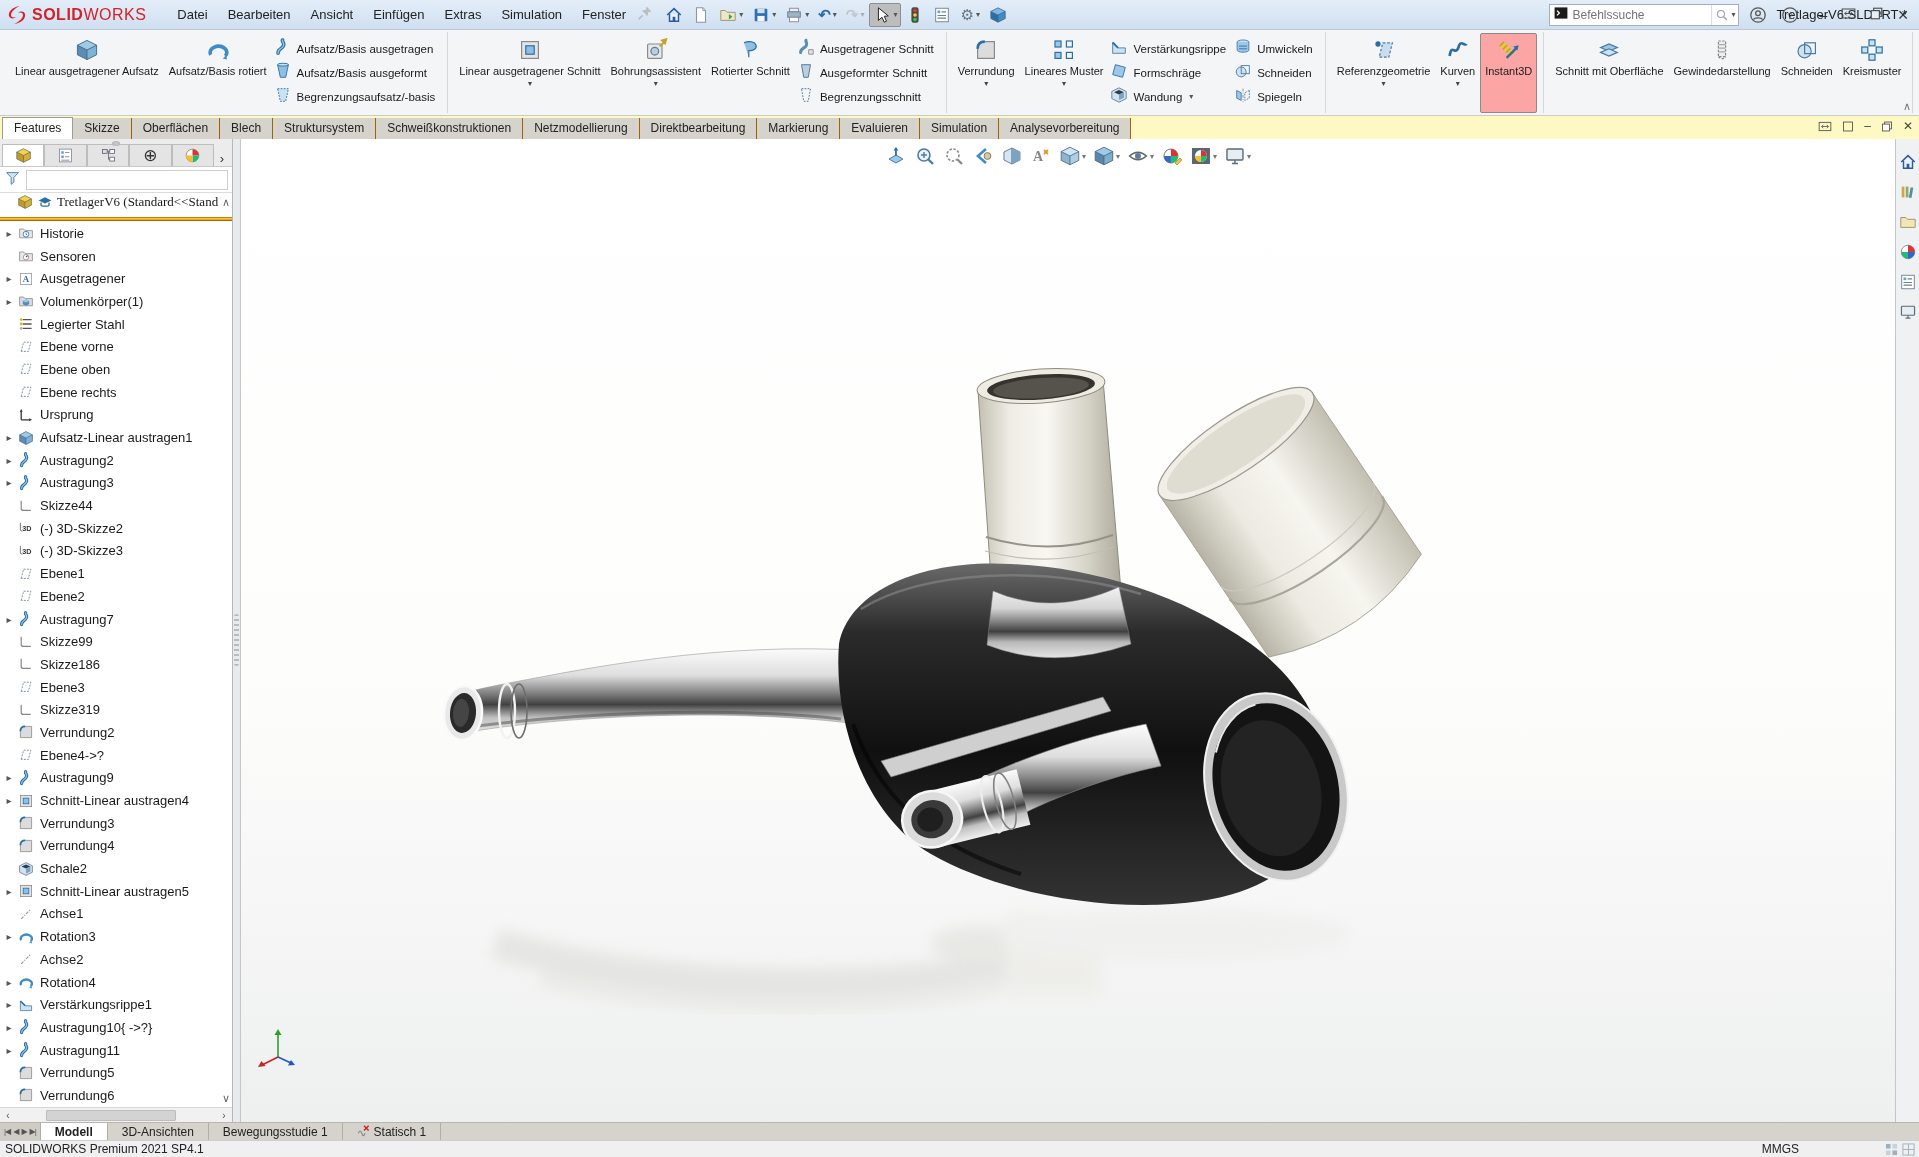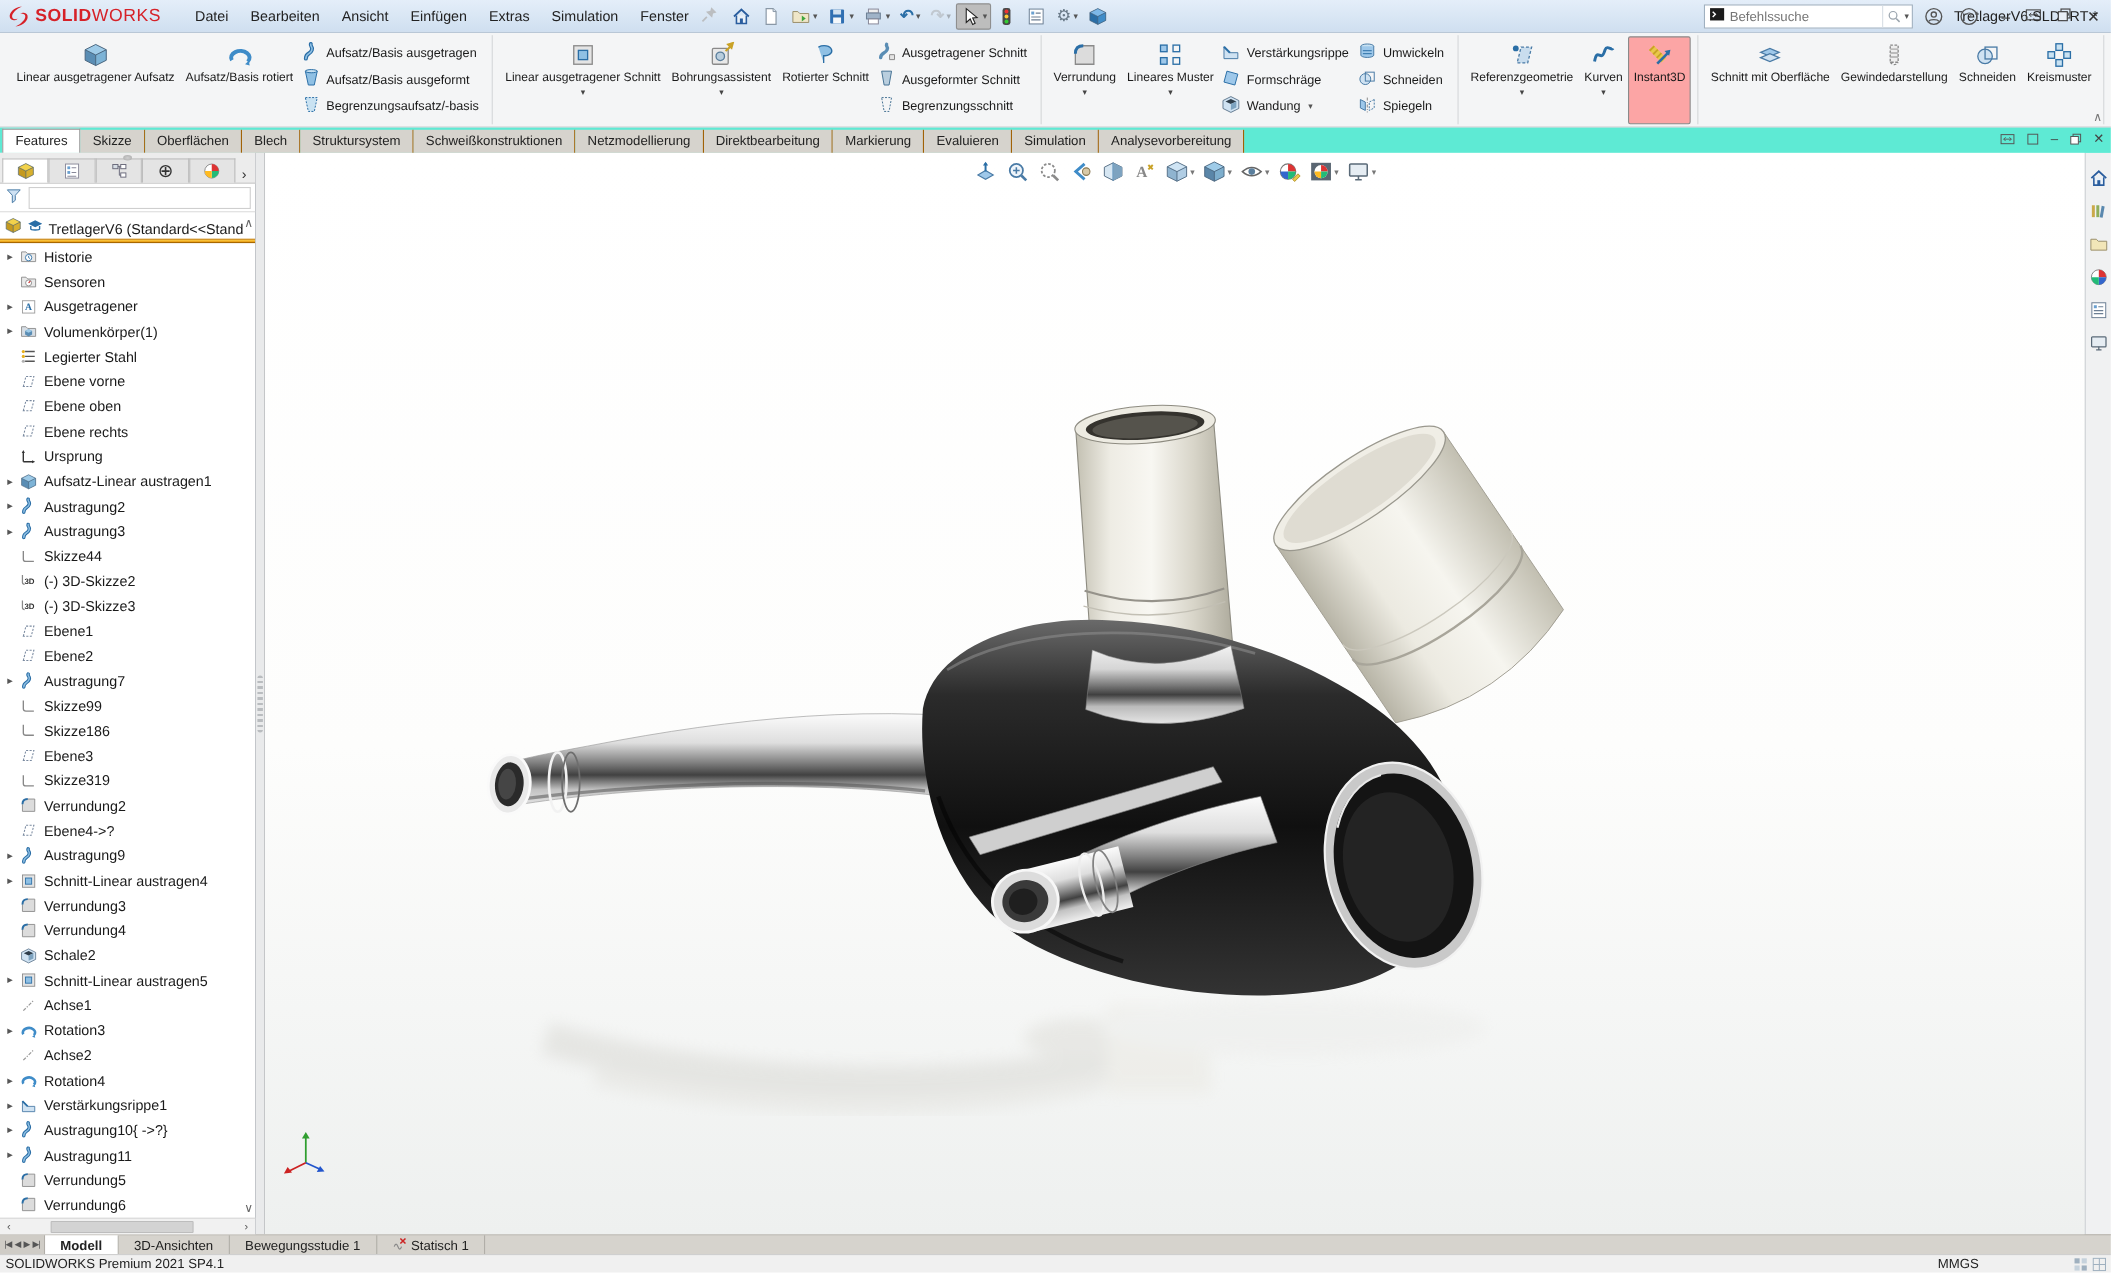--- a/index.html
+++ b/index.html
@@ -45,42 +45,42 @@
   .ricon svg { width:24px; height:24px; }
   .rlabel { font-size:11px; line-height:1.18; margin-top:2px; color:#1b1b1b; }
   .rdd { font-size:8px; color:#444; margin-top:1px; }
   .rstack { display:flex; flex-direction:column; justify-content:flex-start; gap:1px; padding-top:4px; }
   .rsmall { display:flex; align-items:center; gap:5px; height:23px; padding:0 6px 0 2px; border-radius:2px; }
   .rsmall svg { width:18px; height:18px; }
   .rsmall .slabel { font-size:11.5px; white-space:nowrap; }
   .ribbon-collapse { position:absolute; right:8px; bottom:2px; color:#777; font-size:11px; }
 
   
-  .cmdtabs { height:23px; flex:0 0 23px; background:#5eead4; display:flex; align-items:flex-end; padding-left:2px; position:relative; }
+  .cmdtabs { height:23px; flex:0 0 23px; background:#fef9c3; display:flex; align-items:flex-end; padding-left:2px; position:relative; }
   .ctab { font-size:12px; padding:3px 11px 4px; border-right:1px solid #a16207; color:#222; background:#d6d3cd; }
   .ctab.active { background:#fff; border:1px solid #9b9b9b; border-bottom:none; font-weight:normal; }
   .ctabs-right { position:absolute; right:6px; top:3px; display:flex; gap:10px; align-items:center; color:#444; font-size:12px; }
   .ctabs-right svg { display:block; }
 
   
   .main { flex:1; display:flex; min-height:0; background:#fff; }
 
   
   .fm-panel { width:233px; flex:0 0 233px; display:flex; flex-direction:column; border-right:1px solid #b5b9bd; position:relative; background:#fff; }
   .fm-knob { position:absolute; top:2px; left:50%; width:8px; height:5px; border-radius:50%;
     background:radial-gradient(#cfcfcf,#a8a8a8); transform:translateX(-50%); }
   .fm-tabs { height:28px; flex:0 0 28px; display:flex; align-items:flex-end; background:#ececec; border-bottom:1px solid #c9c9c9; padding:8px 2px 0; }
   .fm-tab { flex:1; height:22px; display:flex; align-items:center; justify-content:center; background:#e4e4e4;
     border:1px solid #bdbdbd; border-bottom:none; }
   .fm-tab.active { background:#fff; }
   .fm-overflow { width:16px; text-align:center; color:#333; font-size:13px; }
   .fm-filter { height:26px; flex:0 0 26px; border-bottom:1px solid #ddd; display:flex; align-items:center; padding:2px 4px; gap:4px; }
   .fm-filterbox { flex:1; height:20px; border:1px solid #cfcfcf; background:#fff; }
   .fm-tree { flex:1; overflow:hidden; position:relative; padding-top:1px; }
-  .fm-root { display:flex; align-items:flex-end; gap:4px; height:22px; padding-left:4px; white-space:nowrap; overflow:hidden; font-size:13px; }
+  .fm-root { display:flex; align-items:flex-start; gap:4px; height:22px; padding-left:17px; white-space:nowrap; overflow:hidden; font-size:13px;font-family:Liberation Serif, serif; }
   .fm-root svg { flex:0 0 auto; }
   .freeze-bar { height:4px; background:linear-gradient(#ffd24a,#e89a12); border-top:1px solid #c87d00; border-bottom:1px solid #a86800; margin:1px 0 1px 0; }
   .trow { display:flex; align-items:center; height:22.7px; padding-left:2px; white-space:nowrap; font-size:13px; }
   .texp { width:14px; flex:0 0 14px; text-align:center; color:#555; font-size:10px; }
   .ticon { width:20px; flex:0 0 20px; display:flex; justify-content:center; }
   .ticon svg { width:16px; height:16px; }
   .tlabel { padding-left:4px; }
   .vscroll-up { position:absolute; top:3px; right:2px; color:#666; font-size:11px; }
   .vscroll-dn { position:absolute; bottom:2px; right:2px; color:#666; font-size:11px; }
   .fm-hscroll { height:15px; flex:0 0 15px; background:#f1f1f1; border-top:1px solid #d8d8d8; display:flex; align-items:center; }

